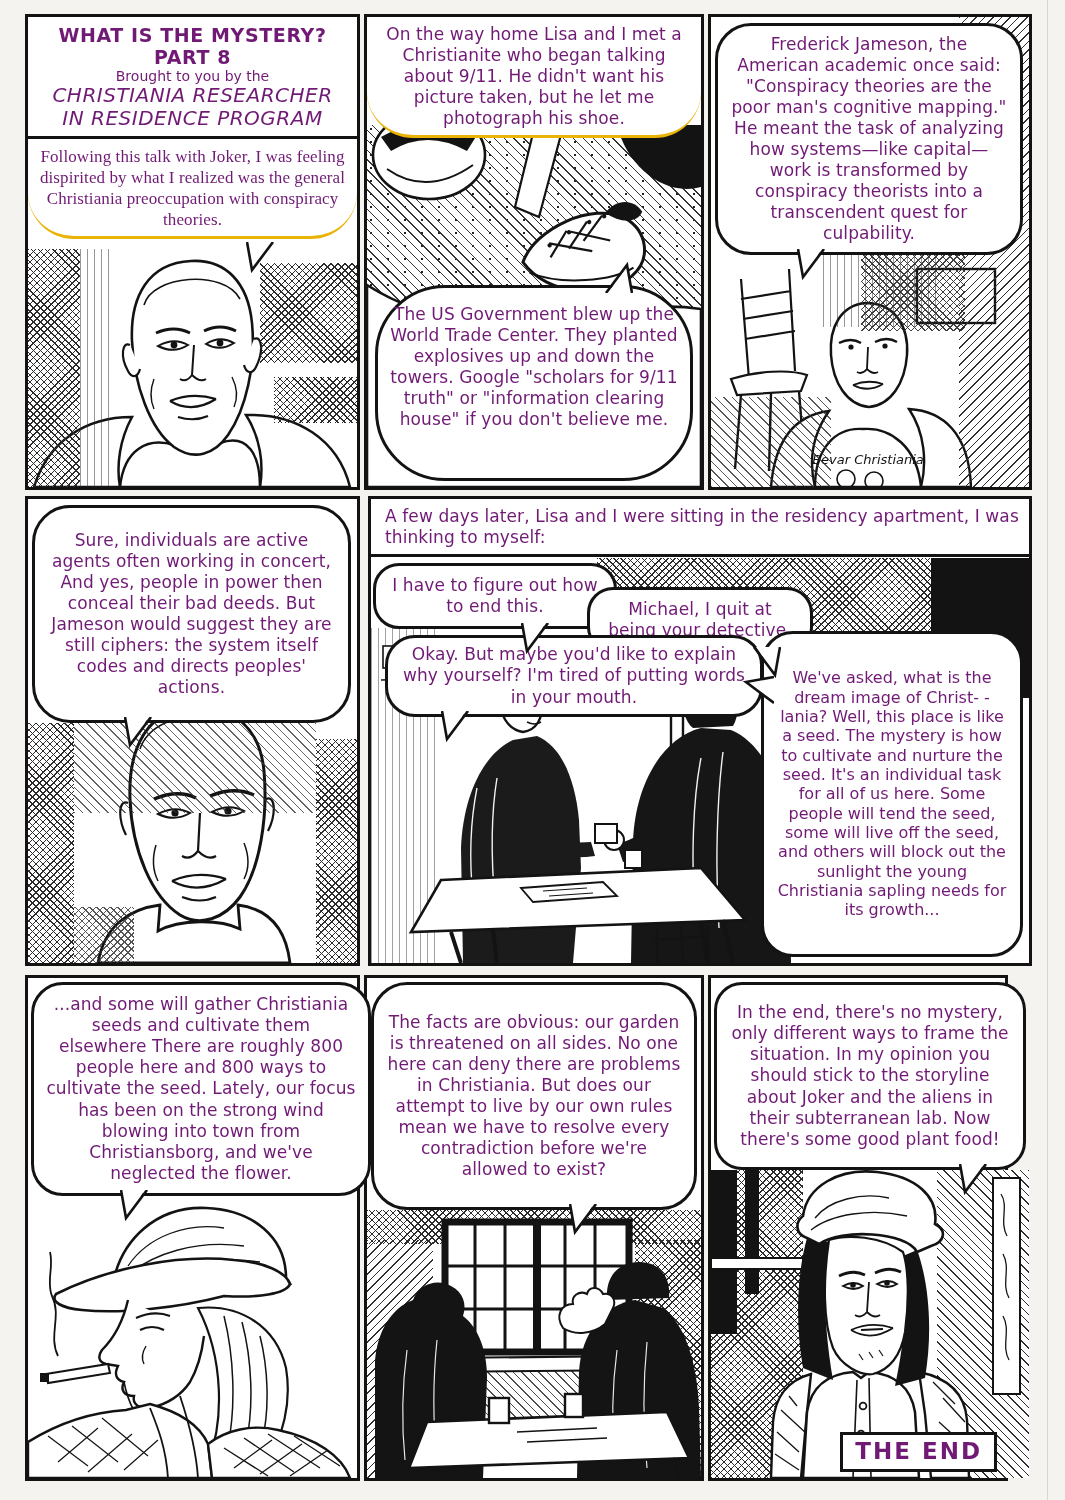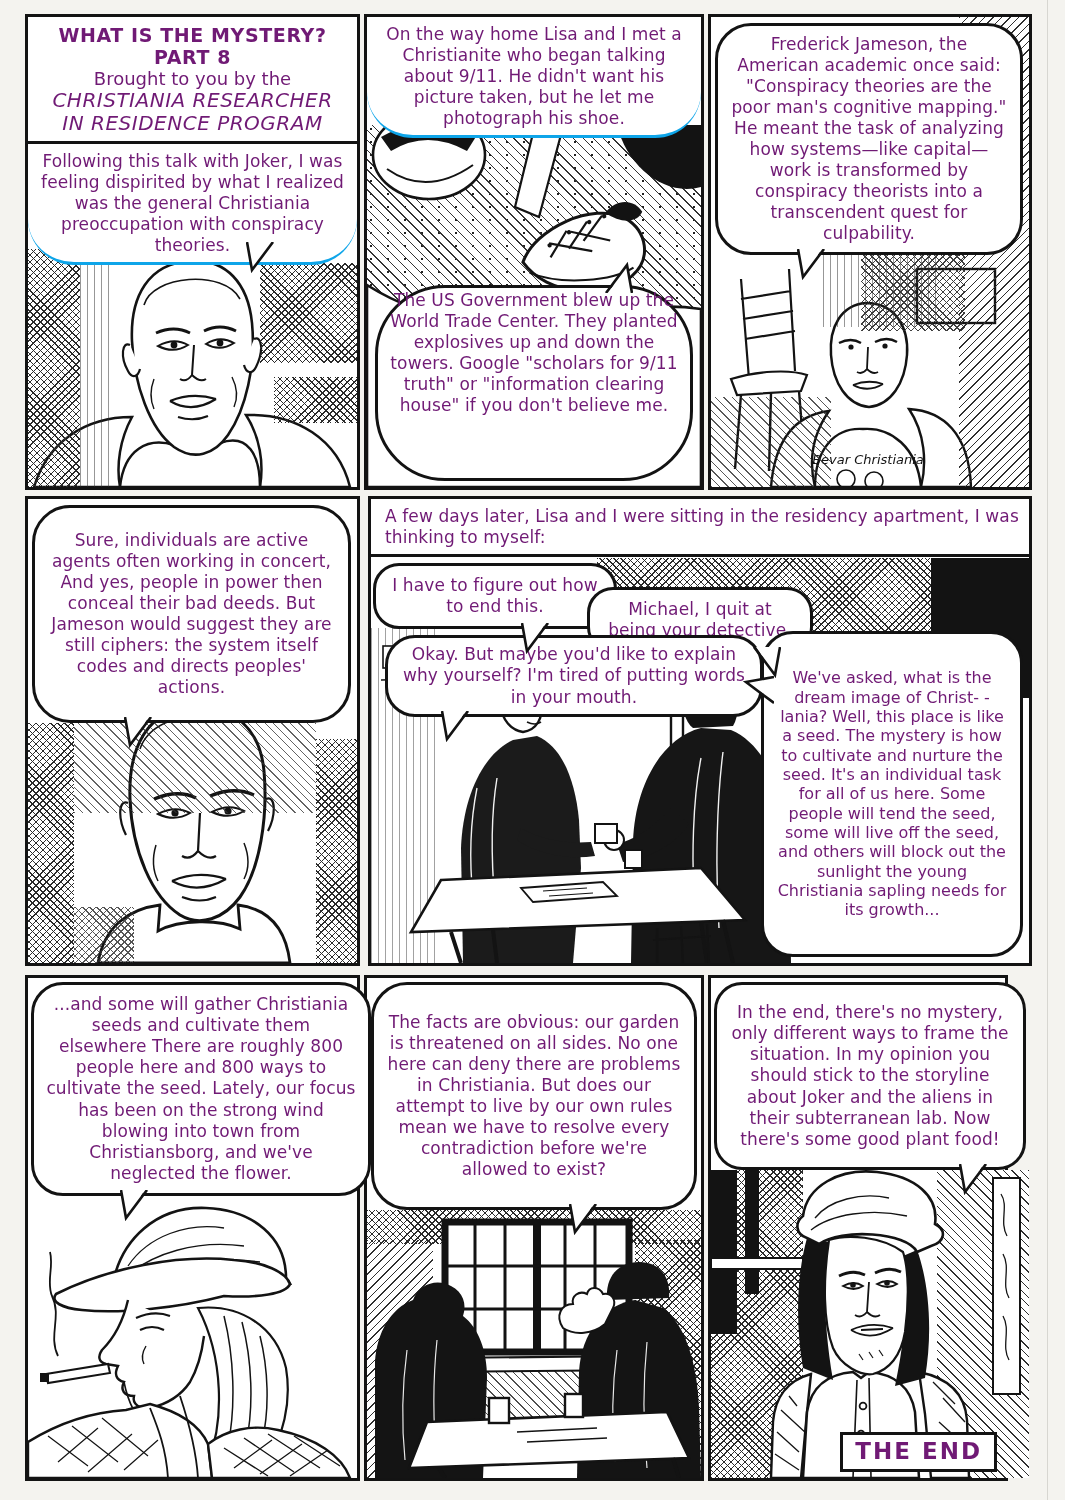--- a/index.html
+++ b/index.html
@@ -1,27 +1,27 @@
 <!DOCTYPE html>
 <html><head>
 <meta charset="utf-8">
 <style>
   html,body{margin:0;padding:0;background:#e7e6e2;}
   #page{position:relative;width:1065px;height:1500px;background:#f4f3ef;overflow:hidden;
         font-family:"DejaVu Sans",sans-serif;color:#701a75;}
   .p{position:absolute;}
   .panel{position:absolute;background:#fff;border:3px solid #131313;box-sizing:border-box;}
   .cap{border-bottom:3px solid #131313;text-align:center;padding:7px 8px 6px 8px;background:#fff;position:relative;z-index:3;}
-  .capb{border-bottom:3px solid #0ea5e9;border-radius:0 0 46px 46px;}
+  .capb{border-bottom:3px solid #eab308;border-radius:0 0 46px 46px;}
   .bub{position:absolute;background:#fff;border:3px solid #131313;border-radius:30px;
-       text-align:center;padding:2px 12px;box-sizing:border-box;z-index:4;}
+       text-align:center;padding:16px 12px;box-sizing:border-box;z-index:4;}
   .txt{font-size:17px;line-height:1.24;letter-spacing:.1px;}
   .txts{font-size:16px;line-height:1.21;}
   .t1{font-size:19px;font-weight:bold;letter-spacing:.6px;}
-  .t2{font-size:18px;}
+  .t2{font-size:14px;}
   .t3{font-size:20px;font-weight:normal;font-style:italic;letter-spacing:.5px;line-height:1.15;}
   .art{position:absolute;overflow:hidden;z-index:1;background:#fff;}
   .xh{background-image:repeating-linear-gradient(45deg,#2b2b2b 0 1px,transparent 1px 5px),
       repeating-linear-gradient(135deg,#2b2b2b 0 1px,transparent 1px 5px);}
   .h45{background-image:repeating-linear-gradient(45deg,#2f2f2f 0 1px,transparent 1px 6px);}
   .h135{background-image:repeating-linear-gradient(135deg,#2f2f2f 0 1px,transparent 1px 6px);}
   .hv{background-image:repeating-linear-gradient(90deg,#2f2f2f 0 1px,transparent 1px 7px);}
   .grav{background-image:
      repeating-linear-gradient(45deg,#333 0 1px,transparent 1px 7px),
      radial-gradient(circle at 4px 4px,#222 0 1.4px,transparent 1.5px);
@@ -38,21 +38,21 @@
 <div id="page">
   <div class="edge" style="left:1047px;top:0;height:1500px;"></div>
 
   <div class="panel" style="left:25px;top:14px;width:335px;height:476px;">
     <div class="cap">
       <div class="t1">WHAT IS THE MYSTERY? PART 8</div>
       <div class="t2">Brought to you by the</div>
       <div class="t3">CHRISTIANIA RESEARCHER</div>
       <div class="t3">IN RESIDENCE PROGRAM</div>
     </div>
-    <div class="cap capb txt" style="border-top:none;">Following this talk with Joker, I was feeling dispirited by what I realized was the general Christiania preoccupation with conspiracy theories.</div>
+    <div class="cap capb txt" style="border-top:none;font-family:Liberation Serif, serif;">Following this talk with Joker, I was feeling dispirited by what I realized was the general Christiania preoccupation with conspiracy theories.</div>
     <svg class="tail" style="left:218px;top:225px;" viewBox="0 0 30 32">
       <path d="M1,-3 L27,-3 L6,28 Z" fill="#fff"></path>
         <path d="M1,0 L6,28 L27,0" fill="none" stroke="#131313" stroke-width="2.6"></path>
     </svg>
     <div class="art" style="left:0;top:232px;width:329px;height:238px;">
       <div class="p xh" style="left:0;top:0;width:52px;height:238px;"></div>
       <div class="p hv" style="left:52px;top:0;width:30px;height:238px;opacity:.5;"></div>
       <div class="p xh" style="left:232px;top:14px;width:97px;height:100px;"></div>
       <div class="p xh" style="left:246px;top:128px;width:83px;height:46px;"></div>
       <svg width="329" height="238" viewBox="0 0 329 238">

